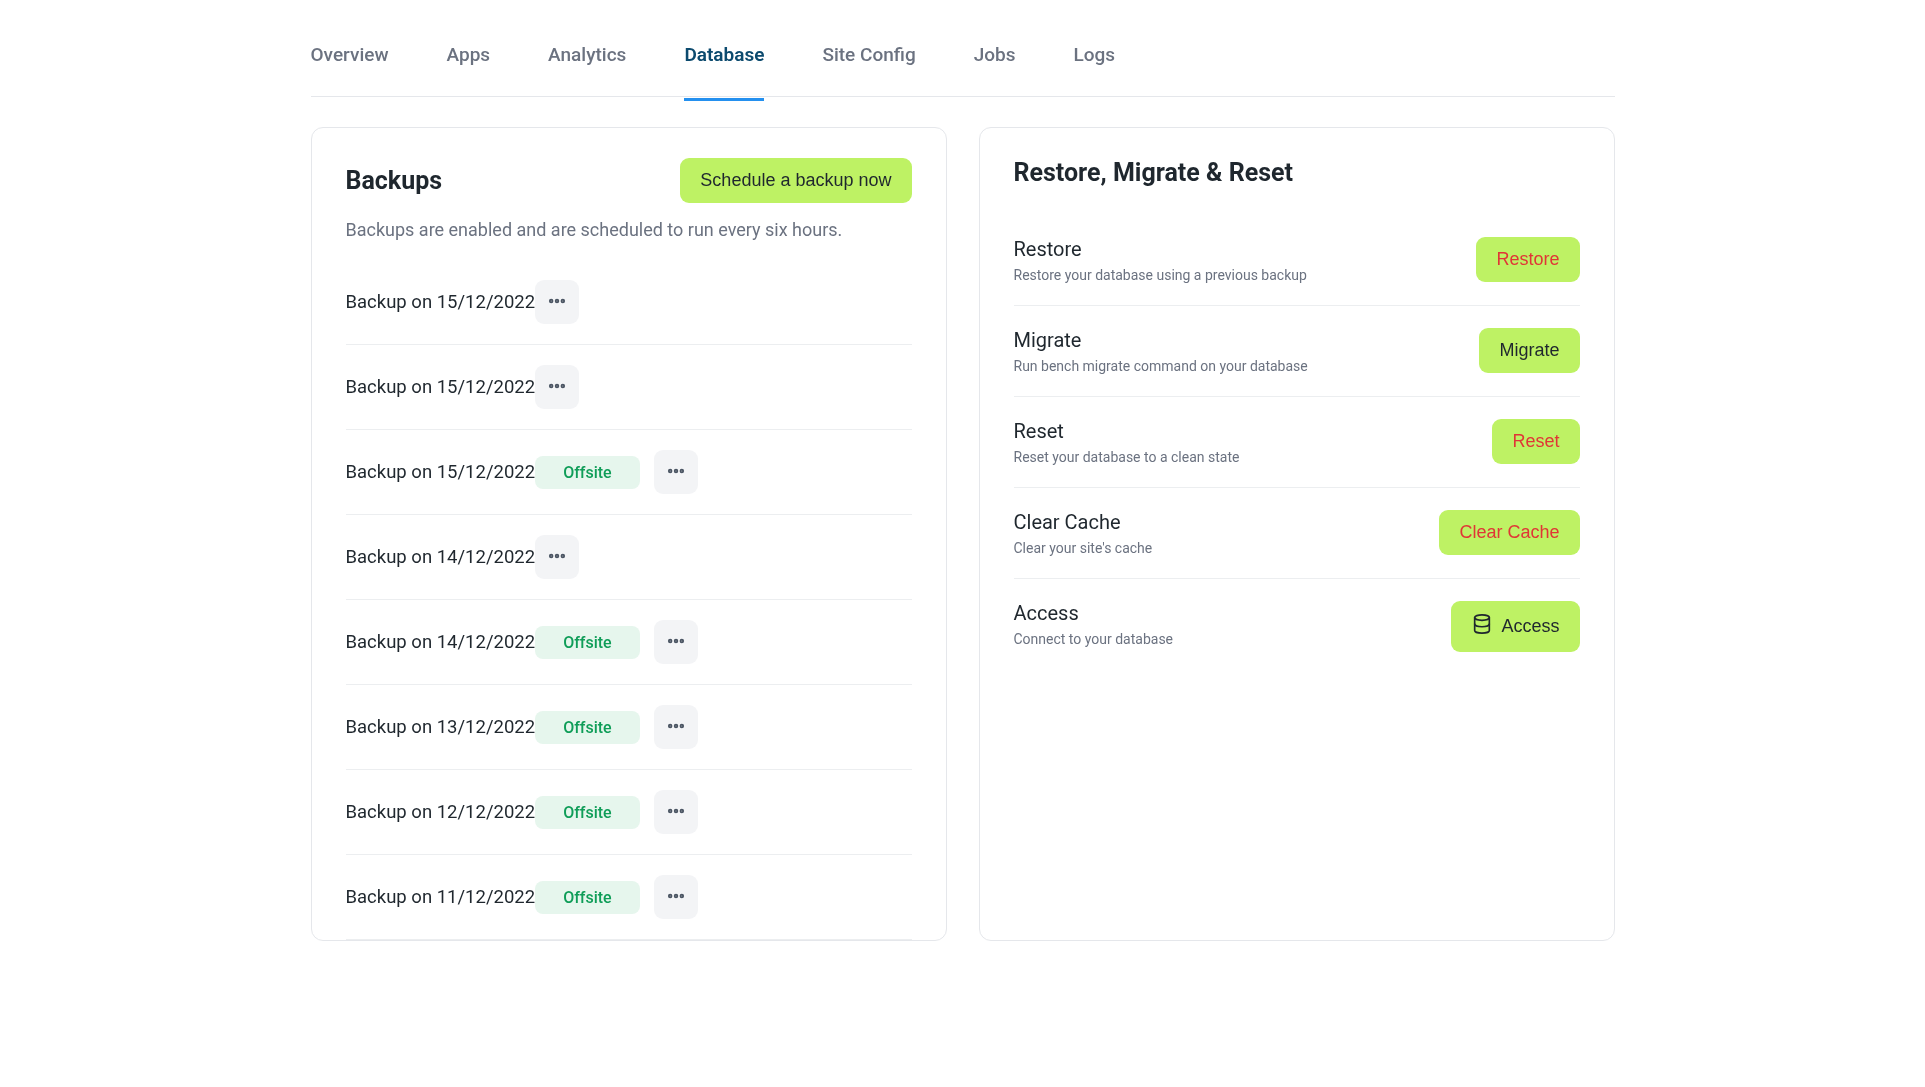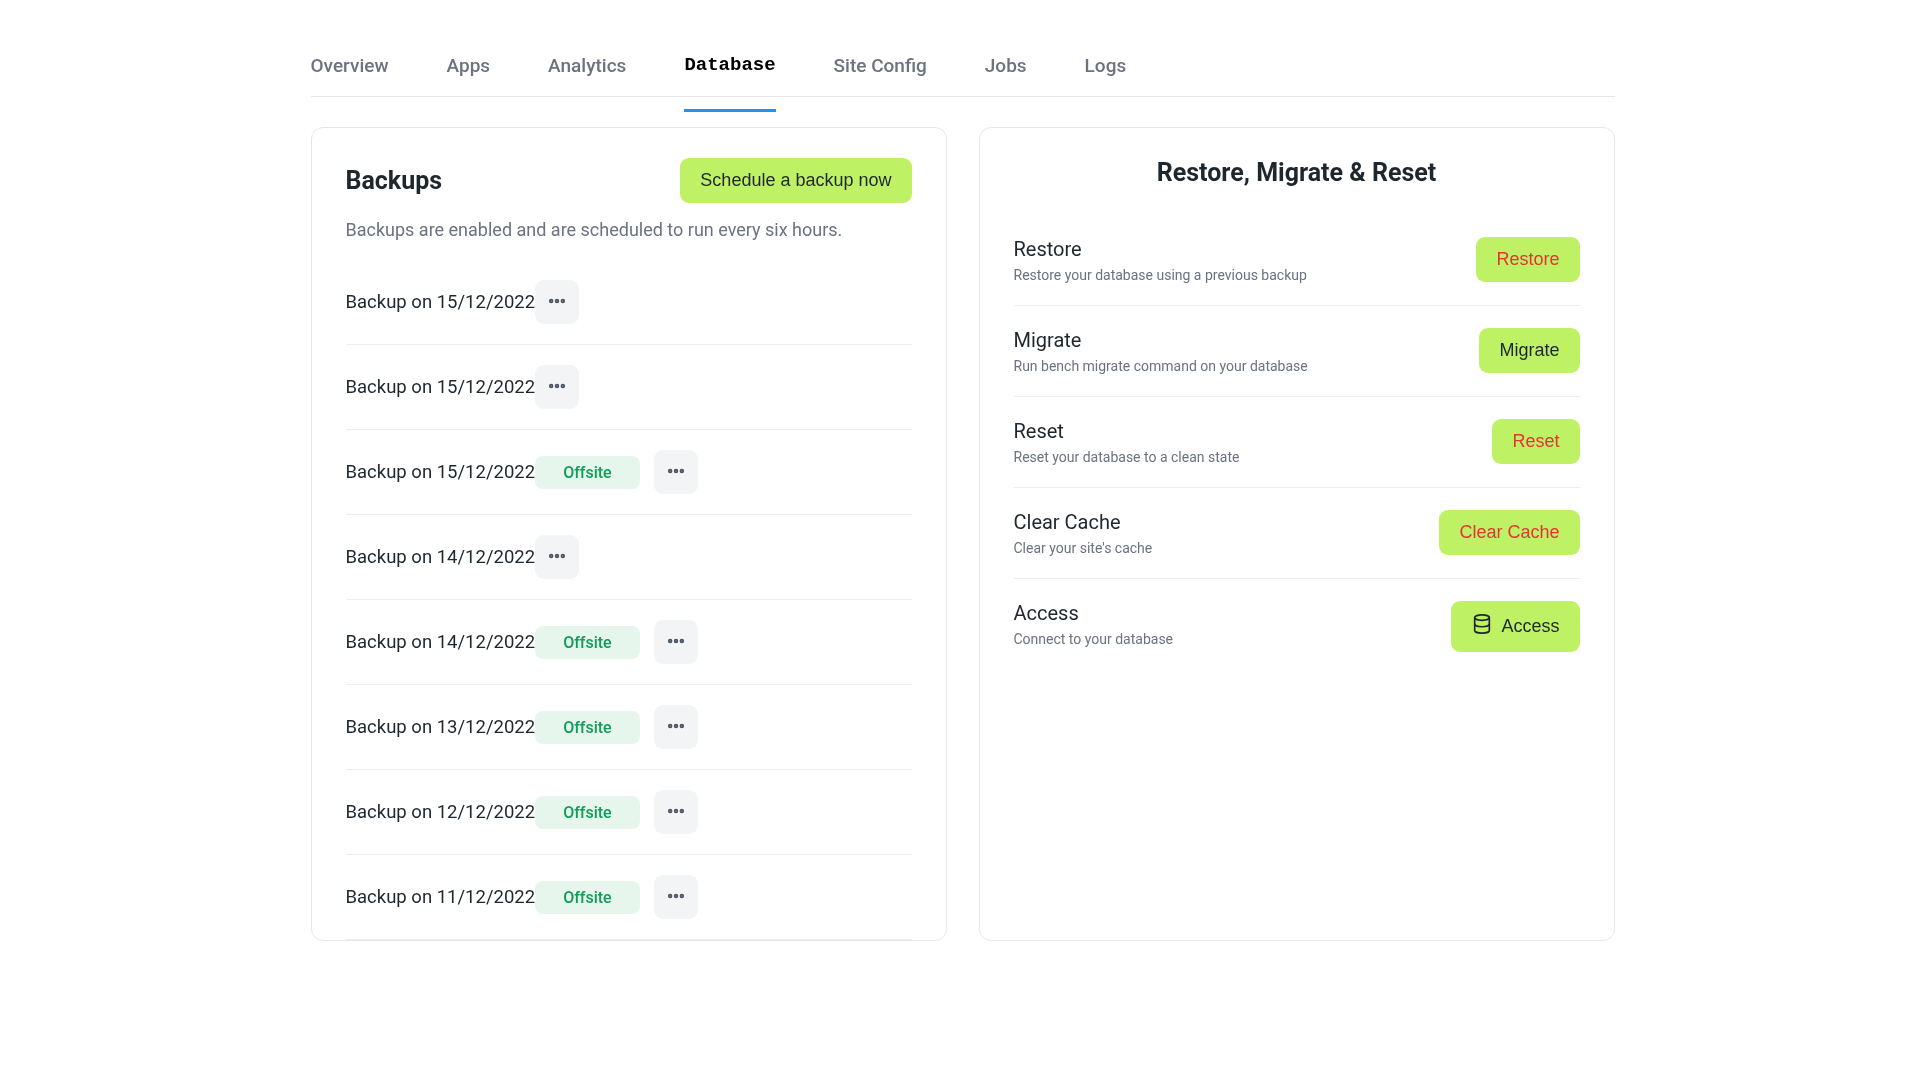--- a/index.html
+++ b/index.html
@@ -22,27 +22,26 @@
     margin-top: 38px;
   }
   .tab {
     padding: 0 0 32px 0;
     font-size: 19px;
     color: #6b7280;
     cursor: pointer;
     border-bottom: 3px solid transparent;
     font-weight: 500;
     position: relative;
-    top: 16px;
+    top: 5px;
   }
   .tab.active {
-    color: #000000;
+    color: #0c4a6e;
     font-weight: 600;
     border-bottom-color: #2490ef;
-    font-family: Liberation Mono, monospace;
   }
   .grid {
     display: grid;
     grid-template-columns: 1fr 1fr;
     gap: 32px;
     margin-top: 30px;
   }
   .card {
     border: 1px solid #e5e7eb;
     border-radius: 12px;
@@ -258,21 +257,21 @@
                     <circle cx="12" cy="12" r="1.6"></circle>
                     <circle cx="19" cy="12" r="1.6"></circle>
                   </svg></span>
               </button>
             </div>
           </div>
         </div>
     </div>
 
     <div class="card">
-      <div class="card-title" style="margin-bottom:4px;text-align:center;">Restore, Migrate &amp; Reset</div>
+      <div class="card-title" style="margin-bottom:4px;">Restore, Migrate &amp; Reset</div>
       <div class="action-list" id="action-list">
           <div class="action-row">
             <div>
               <div class="action-title">Restore</div>
               <div class="action-desc">Restore your database using a previous backup</div>
             </div>
             <button class="btn danger">
               <span>Restore</span>
             </button>
           </div>

